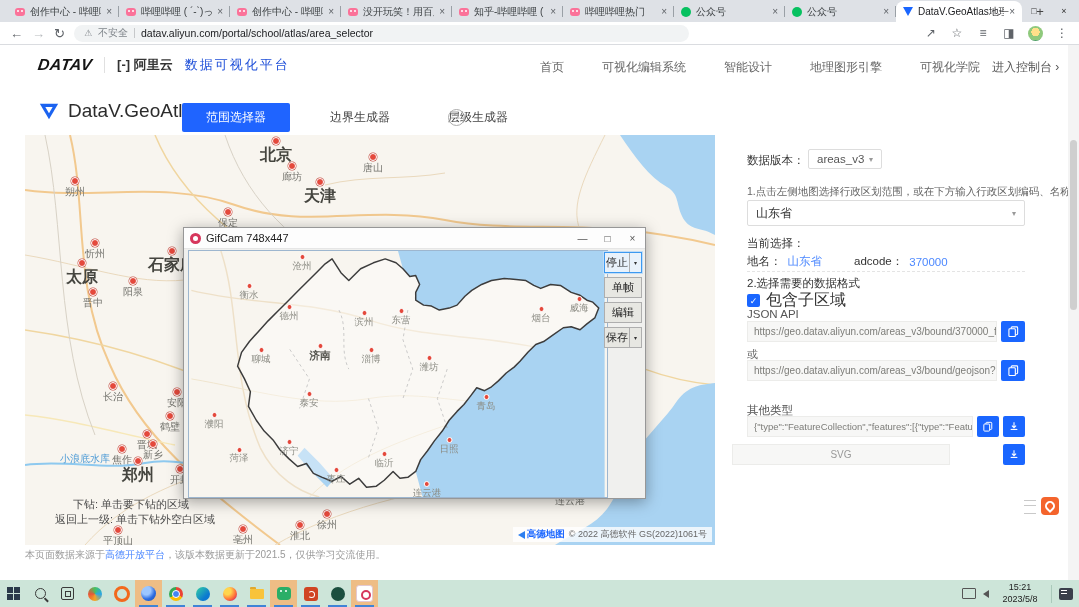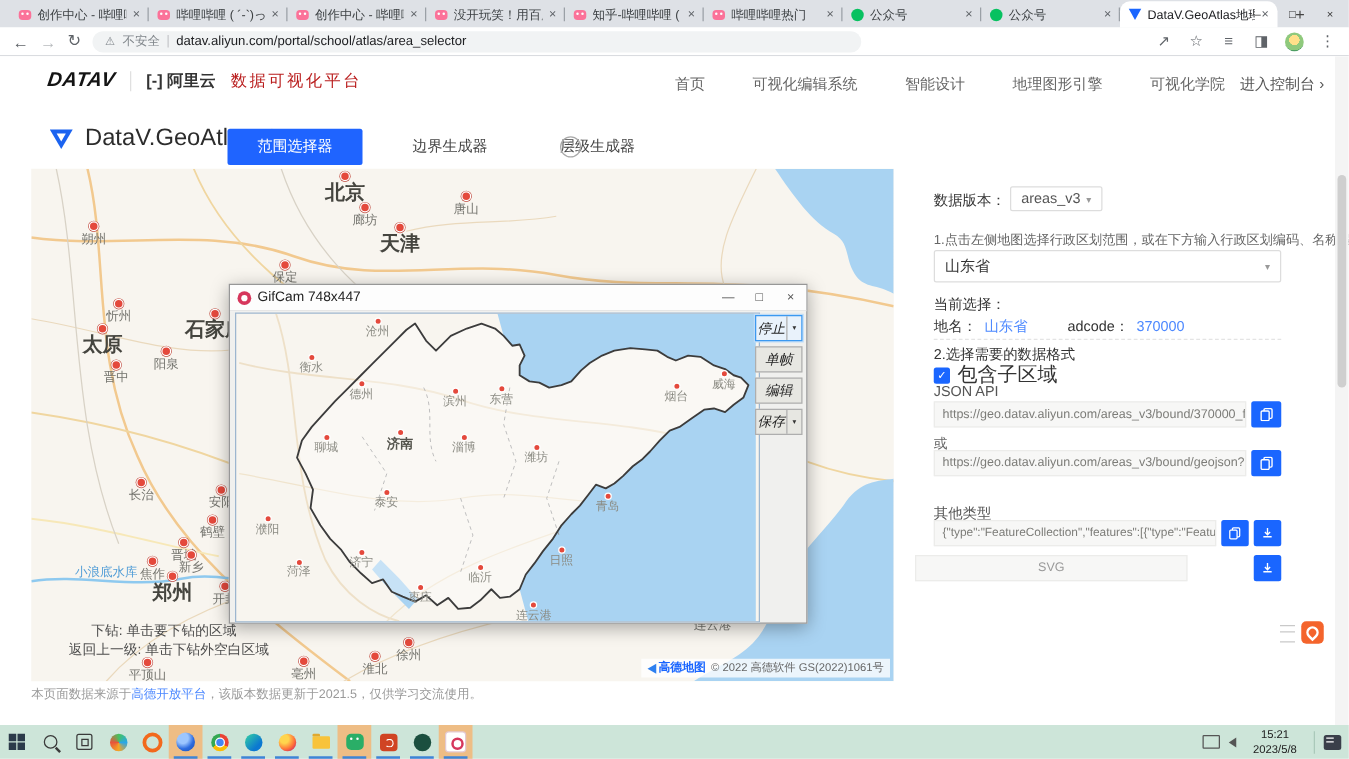--- a/index.html
+++ b/index.html
@@ -38,21 +38,21 @@
   .tb-icons{display:flex;align-items:center;gap:12px;margin-left:auto;}
   .tb-ic{font-size:12px;color:#5f6368;width:14px;text-align:center;}
   .tb-ic[data-icon="profile-avatar"]{width:15px;height:15px;border-radius:50%;background:radial-gradient(circle at 50% 40%,#ffe08a 0 35%,#8fc97c 36% 70%,#4d9e63 71%);}
 
   
   .page{position:absolute;left:0;top:45px;width:1079px;height:535px;background:#fff;overflow:hidden;}
 
   .logo-datav{font-style:italic;font-weight:800;font-size:16px;letter-spacing:.5px;color:#141414;transform:skewX(-8deg);}
   .logo-div{width:1px;height:16px;background:#e0e0e0;}
   .logo-aliyun{font-weight:700;font-size:13px;color:#333;}
-  .logo-sub{font-size:13px;color:#b91c1c;letter-spacing:2px;text-align:right;}
+  .logo-sub{font-size:13px;color:#1d4ed8;letter-spacing:2px;text-align:right;}
   .sitenav{display:flex;gap:38px;}
   .navitem{font-size:12px;color:#666;white-space:nowrap;}
   .console-link{font-size:12px;color:#555;white-space:nowrap;}
 
   .ga-title{font-size:19px;color:#2c2c2c;}
   .ga-div{width:1px;height:16px;background:#ddd;}
   .gatab{font-size:12px;color:#444;padding:6px 18px;border-radius:2px;white-space:nowrap;}
   .gatab.active{background:#1f64ff;color:#fff;padding:6px 24px;}
   .ga-help{width:15px;height:15px;border-radius:50%;border:1px solid #aaa;color:#888;font-size:10px;display:flex;align-items:center;justify-content:center;}
 
@@ -76,21 +76,21 @@
   .gc-title{height:20px;background:#fdfdfd;border-bottom:1px solid #e6e6e6;display:flex;align-items:center;gap:5px;padding-left:6px;font-size:11px;color:#222;}
   .gc-ico{width:11px;height:11px;border-radius:50%;background:#d6365c;position:relative;}
   .gc-ico::after{content:"";position:absolute;left:3px;top:3px;width:5px;height:5px;border-radius:50%;background:#fff;}
   .gc-ctl{margin-left:auto;display:flex;}
   .gc-ctl span{width:25px;text-align:center;font-size:10px;color:#555;}
   .gcmap{position:absolute;left:4px;top:22px;width:418px;height:246px;background:#f8f5ef;border:1px solid #9db6cf;overflow:hidden;}
   .gcity{position:absolute;transform:translate(-50%,-3px);display:flex;flex-direction:column;align-items:center;
          font-size:9.5px;color:#8b8b83;line-height:1;white-space:nowrap;pointer-events:none;}
   .gcity .dot{width:4px;height:4px;border-radius:50%;background:#e4493c;border:1px solid #fff;margin-bottom:1px;}
   .gcity.big{color:#55554e;font-size:10.5px;font-weight:bold;}
-  .gc-btns{position:absolute;right:3px;top:24px;width:38px;display:flex;flex-direction:column;gap:4px;font-style:italic;}
+  .gc-btns{position:absolute;right:3px;top:24px;width:38px;display:flex;flex-direction:column;gap:4px;}
   .gbtn{height:21px;background:#e7e7e2;border:1px solid #aeaeae;font-size:11px;color:#222;display:flex;align-items:stretch;box-sizing:border-box;}
   .gbtn .gl{flex:1;display:flex;align-items:center;justify-content:center;}
   .gbtn .garr{width:11px;border-left:1px solid #aeaeae;font-size:6px;color:#333;display:flex;align-items:center;justify-content:center;}
   .gbtn .garr:empty{display:none;}
   .gbtn.focused{border-color:#3c99f0;box-shadow:0 0 0 1px #bfdcf7;background:#e9f2fb;}
 
   
   .sb-label{position:absolute;font-size:11.5px;color:#333;}
   .sb-gray{position:absolute;font-size:10.5px;color:#666;white-space:nowrap;}
   .sb-select{position:absolute;border:1px solid #ddd;background:#fff;display:flex;align-items:center;justify-content:space-between;

